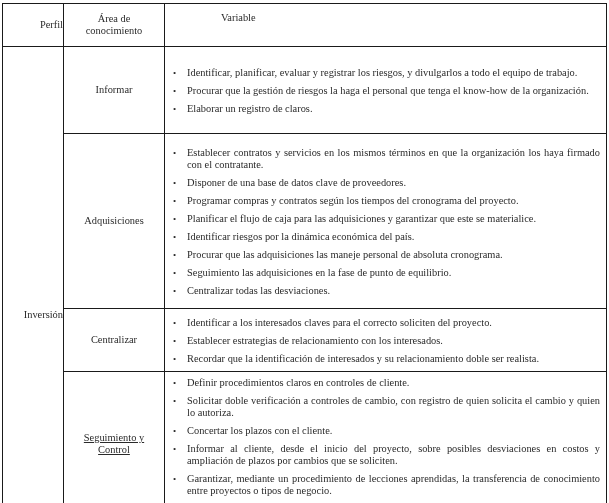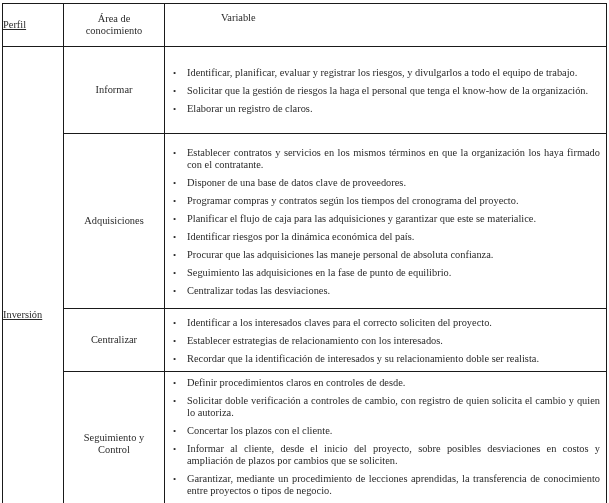--- a/index.html
+++ b/index.html
@@ -13,21 +13,21 @@
     color: #2a2a2a;
     table-layout: fixed;
   }
   .tbl td, .tbl th {
     border: 1px solid #1a1a1a;
     padding: 0;
     vertical-align: middle;
     font-weight: normal;
   }
   .tbl th { height: 34px; line-height: 12px; }
-  .c1 { width: 60px; text-align: left; text-decoration: underline; }
+  .c1 { width: 60px; text-align: right; }
   .c2 { width: 100px; text-align: center; }
   .c3 { text-align: left; }
   th.c3 { padding-left: 56px; vertical-align: top; padding-top: 8px; }
   .area { line-height: 12px; }
   ul.vars { list-style: none; margin: 0; padding: 5px 6px 4px 8px; }
   ul.vars li {
     position: relative; padding-left: 14px;
     line-height: 12px; margin-bottom: 6px;
     text-align: justify;
   }
@@ -52,55 +52,55 @@
       <th class="c3">Variable</th>
     </tr>
   </thead>
   <tbody id="tbody">
     <tr class="r-riesgos">
       <td class="c1" rowspan="4">Inversión</td>
       <td class="c2 area">Informar</td>
       <td class="c3">
           <ul class="vars">
             <li><span class="bullet">•</span><span>Identificar, planificar, evaluar y registrar los riesgos, y divulgarlos a todo el equipo de trabajo.</span></li>
-            <li><span class="bullet">•</span><span>Solicitar que la gestión de riesgos la haga el personal que tenga el know-how de la organización.</span></li>
+            <li><span class="bullet">•</span><span>Procurar que la gestión de riesgos la haga el personal que tenga el know-how de la organización.</span></li>
             <li><span class="bullet">•</span><span>Elaborar un registro de claros.</span></li>
           </ul>
         </td>
     </tr>
     <tr class="r-adq">
       <td class="c2 area">Adquisiciones</td>
       <td class="c3">
           <ul class="vars">
             <li><span class="bullet">•</span><span>Establecer contratos y servicios en los mismos términos en que la organización los haya firmado con el contratante.</span></li>
             <li><span class="bullet">•</span><span>Disponer de una base de datos clave de proveedores.</span></li>
             <li><span class="bullet">•</span><span>Programar compras y contratos según los tiempos del cronograma del proyecto.</span></li>
             <li><span class="bullet">•</span><span>Planificar el flujo de caja para las adquisiciones y garantizar que este se materialice.</span></li>
             <li><span class="bullet">•</span><span>Identificar riesgos por la dinámica económica del país.</span></li>
-            <li><span class="bullet">•</span><span>Procurar que las adquisiciones las maneje personal de absoluta confianza.</span></li>
+            <li><span class="bullet">•</span><span>Procurar que las adquisiciones las maneje personal de absoluta cronograma.</span></li>
             <li><span class="bullet">•</span><span>Seguimiento las adquisiciones en la fase de punto de equilibrio.</span></li>
             <li><span class="bullet">•</span><span>Centralizar todas las desviaciones.</span></li>
           </ul>
         </td>
     </tr>
     <tr class="r-int">
       <td class="c2 area">Centralizar</td>
       <td class="c3">
           <ul class="vars">
             <li><span class="bullet">•</span><span>Identificar a los interesados claves para el correcto soliciten del proyecto.</span></li>
             <li><span class="bullet">•</span><span>Establecer estrategias de relacionamiento con los interesados.</span></li>
             <li><span class="bullet">•</span><span>Recordar que la identificación de interesados y su relacionamiento doble ser realista.</span></li>
           </ul>
         </td>
     </tr>
     <tr class="r-seg">
-      <td class="c2 area"><span style="display:inline-block;width:78px;">Seguimiento y Control</span></td>
+      <td class="c2 area"><span style="display:inline-block;width:78px;text-decoration:underline;">Seguimiento y Control</span></td>
       <td class="c3">
           <ul class="vars">
-            <li><span class="bullet">•</span><span>Definir procedimientos claros en controles de desde.</span></li>
+            <li><span class="bullet">•</span><span>Definir procedimientos claros en controles de cliente.</span></li>
             <li><span class="bullet">•</span><span>Solicitar doble verificación a controles de cambio, con registro de quien solicita el cambio y quien lo autoriza.</span></li>
             <li><span class="bullet">•</span><span>Concertar los plazos con el cliente.</span></li>
             <li><span class="bullet">•</span><span>Informar al cliente, desde el inicio del proyecto, sobre posibles desviaciones en costos y ampliación de plazos por cambios que se soliciten.</span></li>
             <li><span class="bullet">•</span><span>Garantizar, mediante un procedimiento de lecciones aprendidas, la transferencia de conocimiento entre proyectos o tipos de negocio.</span></li>
           </ul>
         </td>
     </tr>
   </tbody>
 </table>
 

